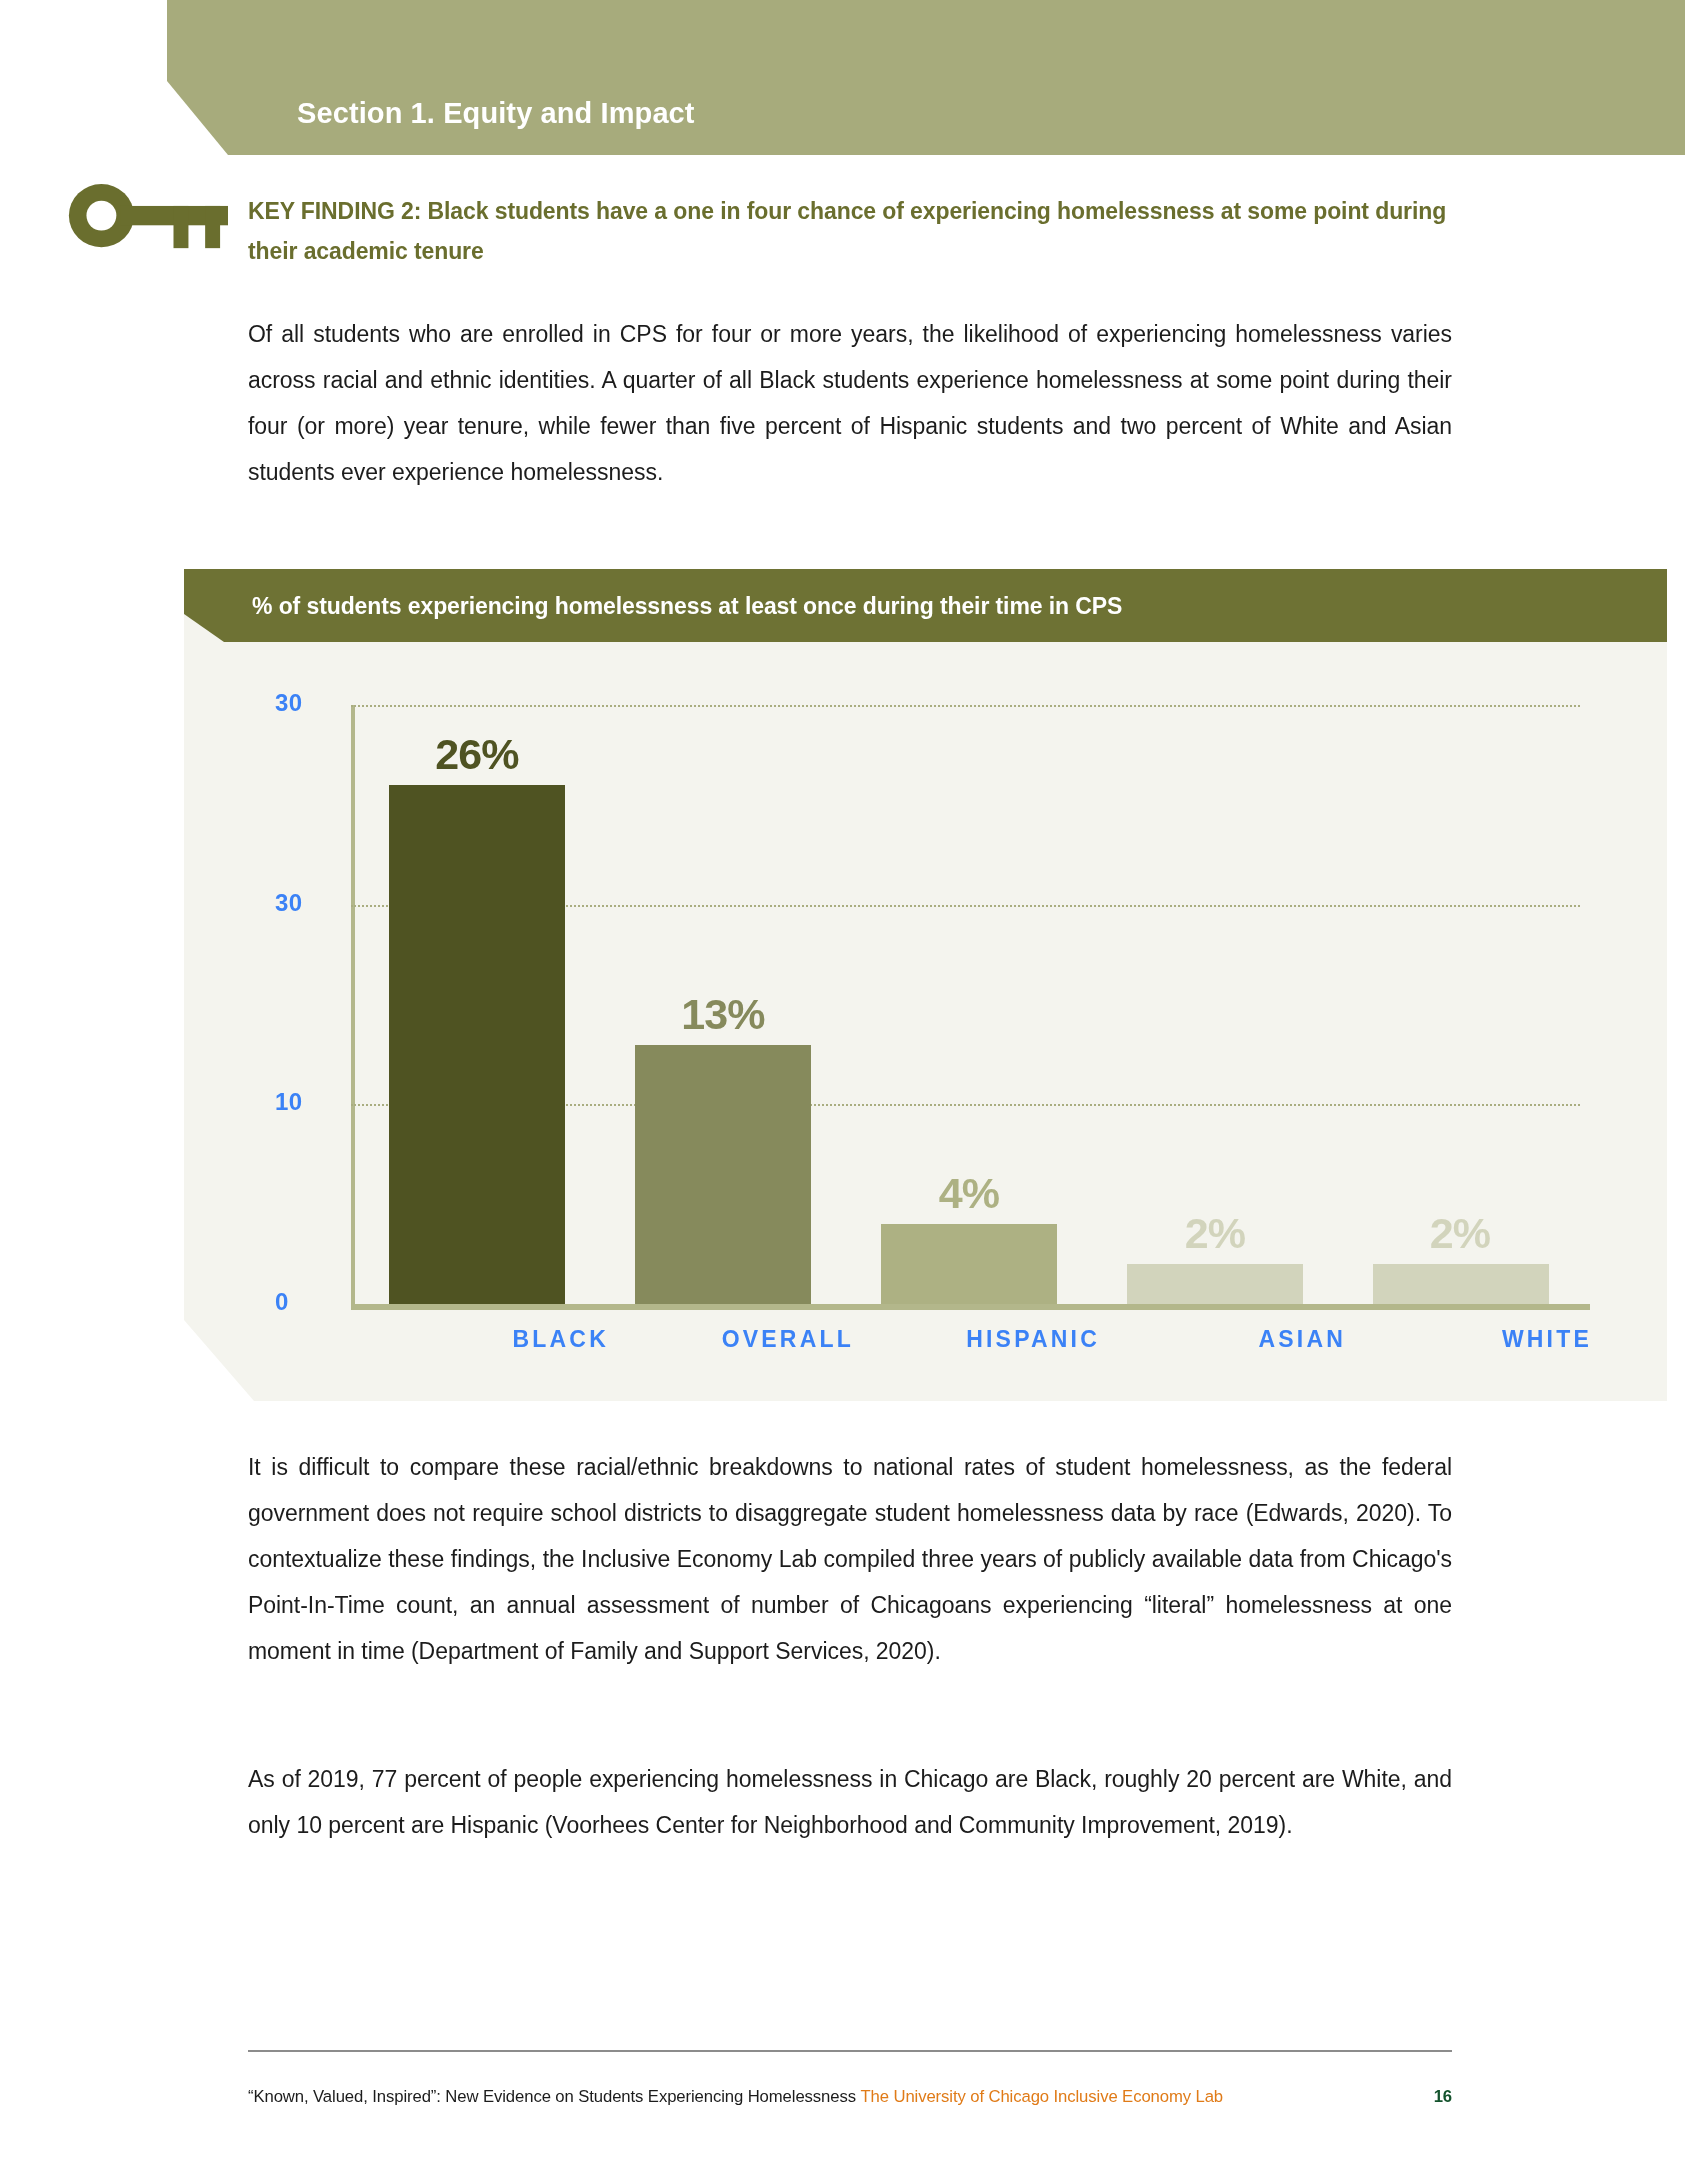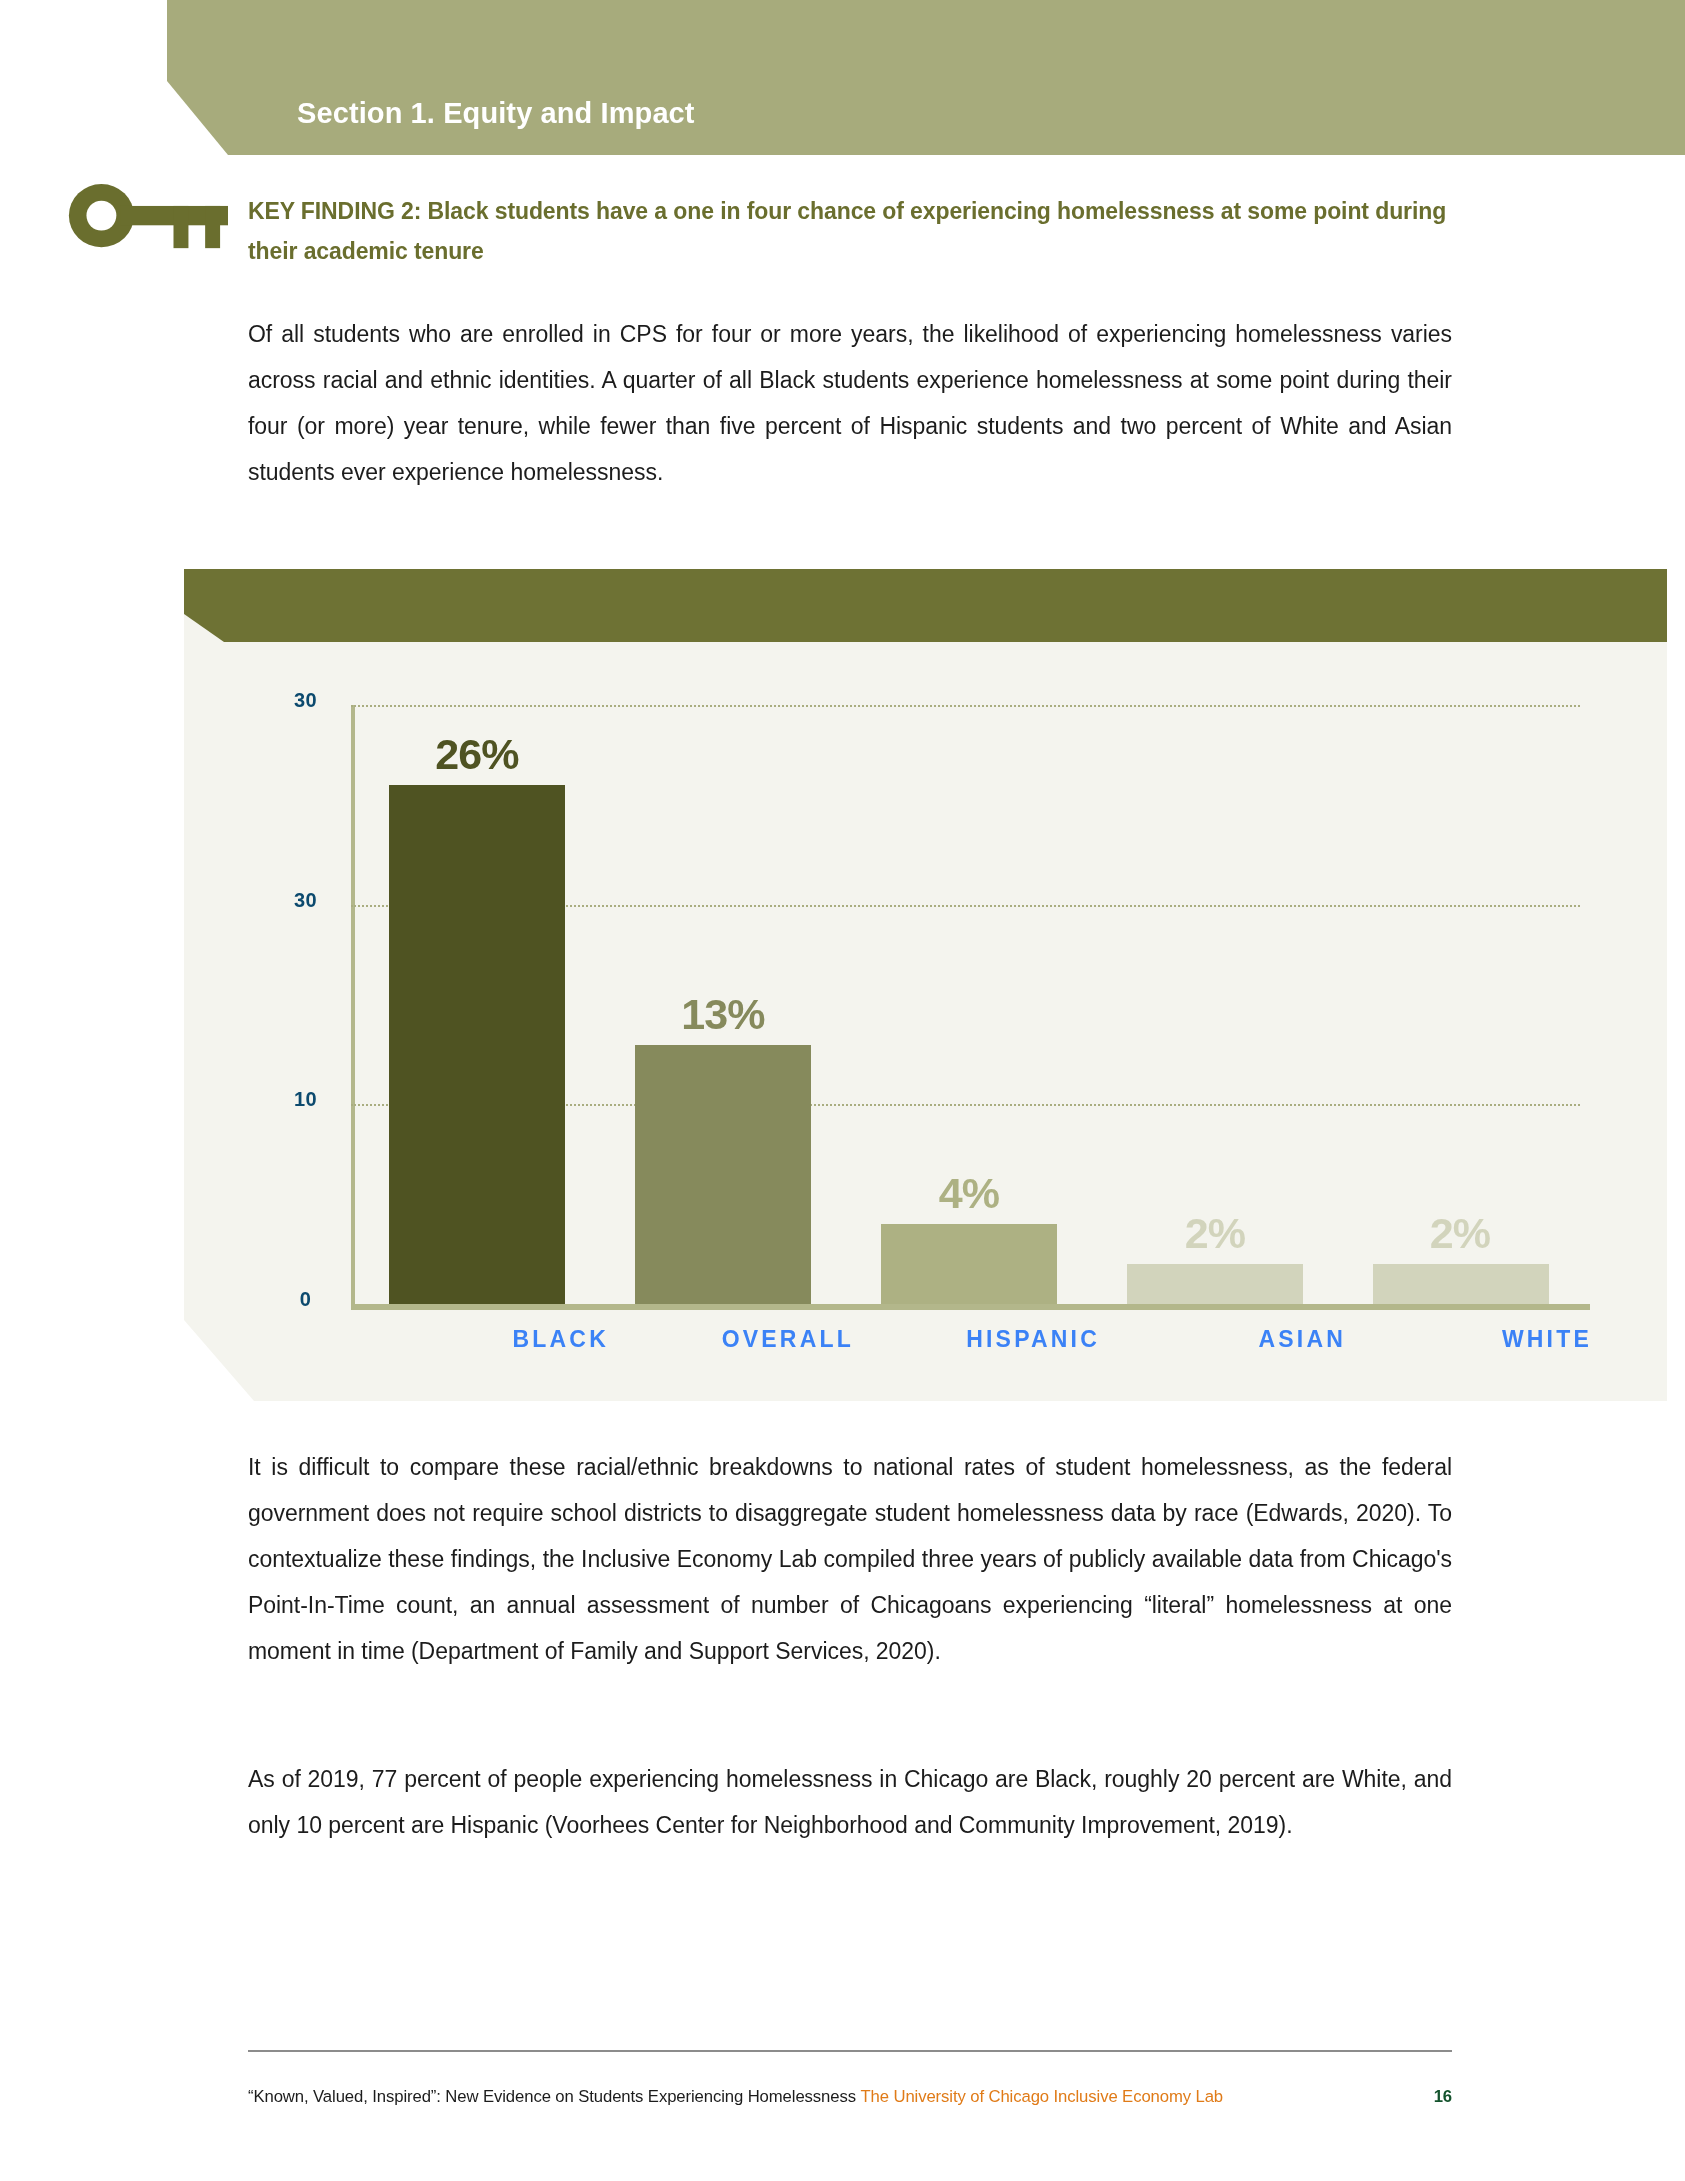--- a/index.html
+++ b/index.html
@@ -139,24 +139,24 @@
     position: absolute;
     left: 167px;
     top: 735px;
     width: 1239px;
     height: 6.1px;
     background: #b3b78b;
   }
   .y-tick-label {
     position: absolute;
     width: 61px;
-    text-align: center;
-    font-size: 20px;
-    font-weight: bold;
-    color: #0c4a6e;
+    text-align: left;
+    font-size: 24px;
+    font-weight: bold;
+    color: #3b82f6;
     letter-spacing: 0.4px;
   }
   .bar {
     position: absolute;
     bottom: 97px;
   }
   .bar-value {
     position: absolute;
     text-align: center;
     font-size: 43px;
@@ -222,20 +222,21 @@
   </svg>
 </div>
 <div id="key-finding-heading">KEY FINDING 2: Black students have a one in four chance of experiencing homelessness at some point during their academic tenure</div>
 
 <div class="body-paragraph" id="paragraph-intro">Of all students who are enrolled in CPS for four or more years, the likelihood of experiencing homelessness varies across racial and ethnic identities. A quarter of all Black students experience homelessness at some point during their four (or more) year tenure, while fewer than five percent of Hispanic students and two percent of White and Asian students ever experience homelessness.</div>
 
 <div id="chart-figure">
   <div id="chart-panel"></div>
 
   <div id="chart-title-bar"></div>
+  <div id="chart-title-text">% of students experiencing homelessness at least once during their time in CPS</div>
 
   <div id="plot-area">
     <div id="axis-y-line"></div>
     <div id="axis-x-line"></div>
 
   <div class="y-tick-label" style="left: 91px; top: 719px;">0</div>
       <div class="gridline" style="top: 535px;"></div>
       <div class="y-tick-label" style="left: 91px; top: 519px;">10</div>
       <div class="gridline" style="top: 336px;"></div>
       <div class="y-tick-label" style="left: 91px; top: 320px;">30</div>

